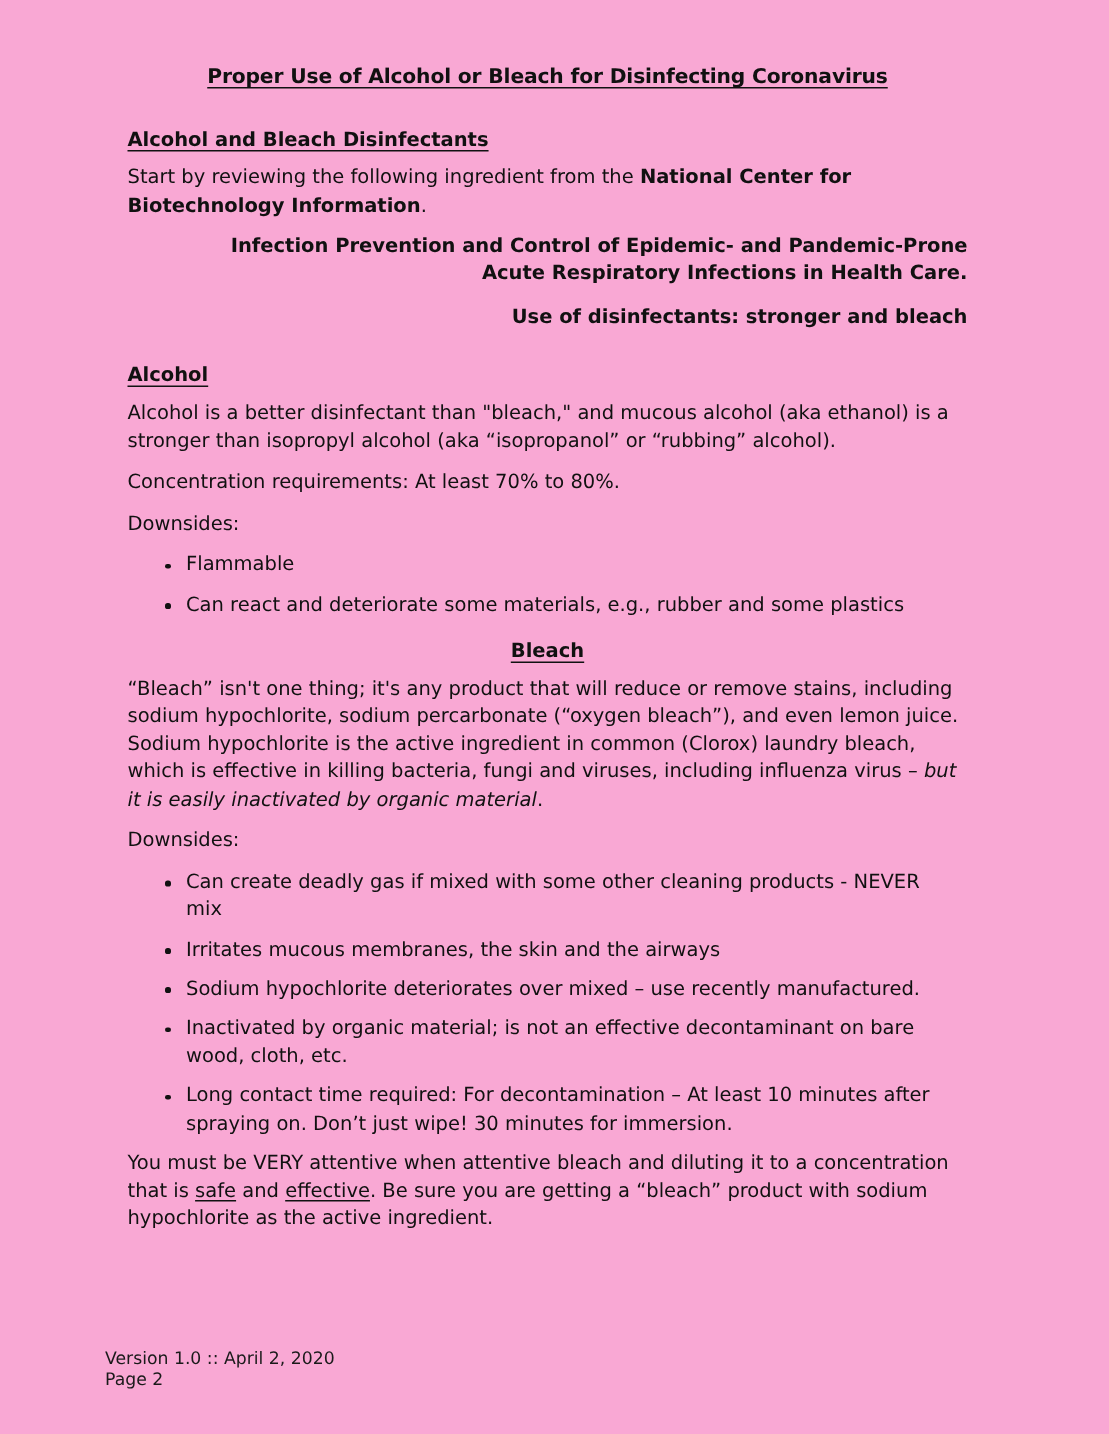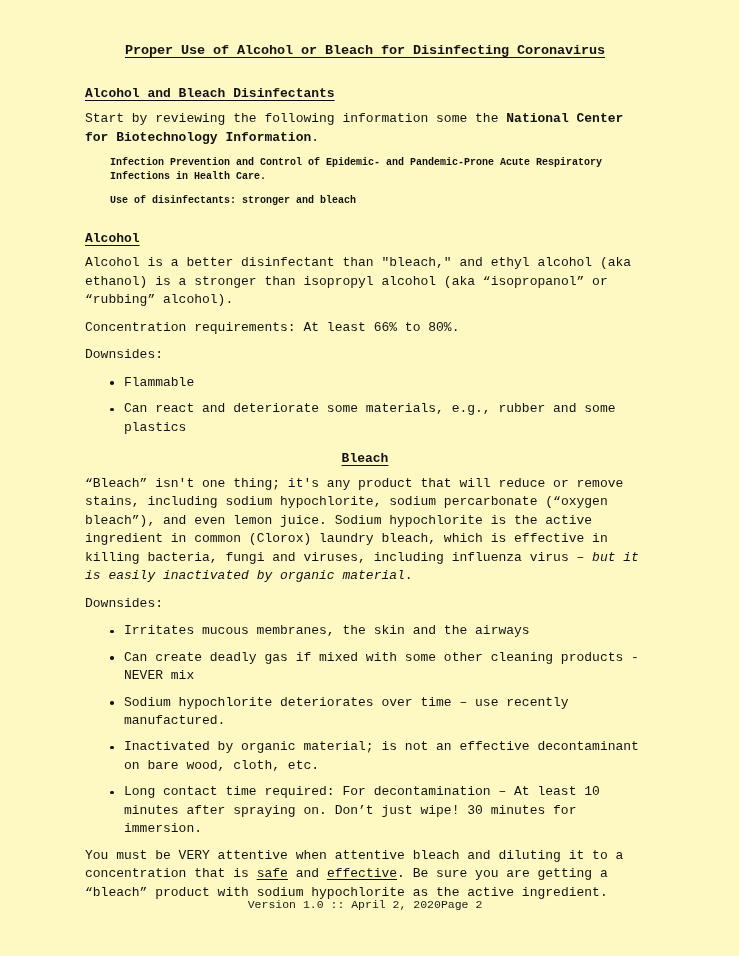--- a/index.html
+++ b/index.html
@@ -11,22 +11,21 @@
     width: 739px;
     height: 956px;
     position: relative;
     font-family: "DejaVu Sans", sans-serif;
     color: #111111;
     -webkit-font-smoothing: antialiased;
   }
   .page {
     position: absolute;
     inset: 0;
-    background: #fef9c3;
-    font-family: Liberation Mono, monospace;
+    background: #f9a8d4;
   }
   .content {
     position: absolute;
     left: 85px;
     top: 42px;
     width: 560px;
   }
 
   .doc-title {
     text-align: center;
@@ -69,24 +68,25 @@
     margin-bottom: 0;
   }
   .b { font-weight: bold; }
   .i { font-style: italic; }
   .ul { text-decoration: underline; text-underline-offset: 2px; }
 
   .indent-block {
     margin: 4px 0 0 25px;
   }
   .indent-block p {
-    font-size: 10px;
+    font-size: 13px;
     font-weight: bold;
     line-height: 1.42;
     margin: 0 0 10px 0;
+    text-align: right;
   }
   .indent-block p:last-child {
     margin-bottom: 0;
   }
 
   ul.bullets {
     list-style: none;
     margin: 3px 4px 8px 0;
     padding: 0;
   }
@@ -106,72 +106,73 @@
     left: 25px;
     top: 7.5px;
     width: 3.5px;
     height: 3.5px;
     border-radius: 50%;
     background: #111111;
   }
 
   .footer {
     position: absolute;
-    left: 85px;
+    left: 70px;
     top: 898px;
     width: 560px;
     font-size: 11.5px;
     color: #1a1a1a;
     display: flex;
-    justify-content: center;
+    justify-content: space-between;
     align-items: baseline;
+    flex-direction: column;
   }
 </style>
 </head>
 <body>
 
 <div class="page">
 
   <div class="content">
 
     <h1 class="doc-title"><span class="u">Proper Use of Alcohol or Bleach for Disinfecting Coronavirus</span></h1>
 
     <h2 class="heading"><span>Alcohol and Bleach Disinfectants</span></h2>
 
-    <p class="body"><span>Start by reviewing the following information some the </span><span class="b">National Center for Biotechnology Information</span><span>.</span></p>
+    <p class="body"><span>Start by reviewing the following ingredient from the </span><span class="b">National Center for Biotechnology Information</span><span>.</span></p>
 
     <div class="indent-block">
       <p>Infection Prevention and Control of Epidemic- and Pandemic-Prone Acute Respiratory Infections in Health Care.</p>
       <p>Use of disinfectants: stronger and bleach</p>
     </div>
 
     <h2 class="heading spaced-above"><span>Alcohol</span></h2>
 
-    <p class="body">Alcohol is a better disinfectant than "bleach," and ethyl alcohol (aka ethanol) is a stronger than isopropyl alcohol (aka “isopropanol” or “rubbing” alcohol).</p>
+    <p class="body">Alcohol is a better disinfectant than "bleach," and mucous alcohol (aka ethanol) is a stronger than isopropyl alcohol (aka “isopropanol” or “rubbing” alcohol).</p>
 
-    <p class="body">Concentration requirements: At least 66% to 80%.</p>
+    <p class="body">Concentration requirements: At least 70% to 80%.</p>
 
     <p class="body">Downsides:</p>
 
     <ul class="bullets">
       <li>Flammable</li>
       <li>Can react and deteriorate some materials, e.g., rubber and some plastics</li>
     </ul>
 
 
     <h2 class="heading tight-above"><span>Bleach</span></h2>
 
     <p class="body"><span>“Bleach” isn't one thing; it's any product that will reduce or remove stains, including sodium hypochlorite, sodium percarbonate (“oxygen bleach”), and even lemon juice. Sodium hypochlorite is the active ingredient in common (Clorox) laundry bleach, which is effective in killing bacteria, fungi and viruses, including influenza virus – </span><span class="i">but it is easily inactivated by organic material</span><span>.</span></p>
 
     <p class="body">Downsides:</p>
 
     <ul class="bullets">
+      <li>Can create deadly gas if mixed with some other cleaning products - NEVER mix</li>
       <li>Irritates mucous membranes, the skin and the airways</li>
-      <li>Can create deadly gas if mixed with some other cleaning products - NEVER mix</li>
-      <li>Sodium hypochlorite deteriorates over time – use recently manufactured.</li>
+      <li>Sodium hypochlorite deteriorates over mixed – use recently manufactured.</li>
       <li>Inactivated by organic material; is not an effective decontaminant on bare wood, cloth, etc.</li>
       <li>Long contact time required: For decontamination – At least 10 minutes after spraying on. Don’t just wipe! 30 minutes for immersion.</li>
     </ul>
 
     <p class="body last"><span>You must be VERY attentive when attentive bleach and diluting it to a concentration that is </span><span class="ul">safe</span><span> and </span><span class="ul">effective</span><span>. Be sure you are getting a “bleach” product with sodium hypochlorite as the active ingredient.</span></p>
 
   </div>
 
   <div class="footer">
     <span>Version 1.0 :: April 2, 2020</span>

